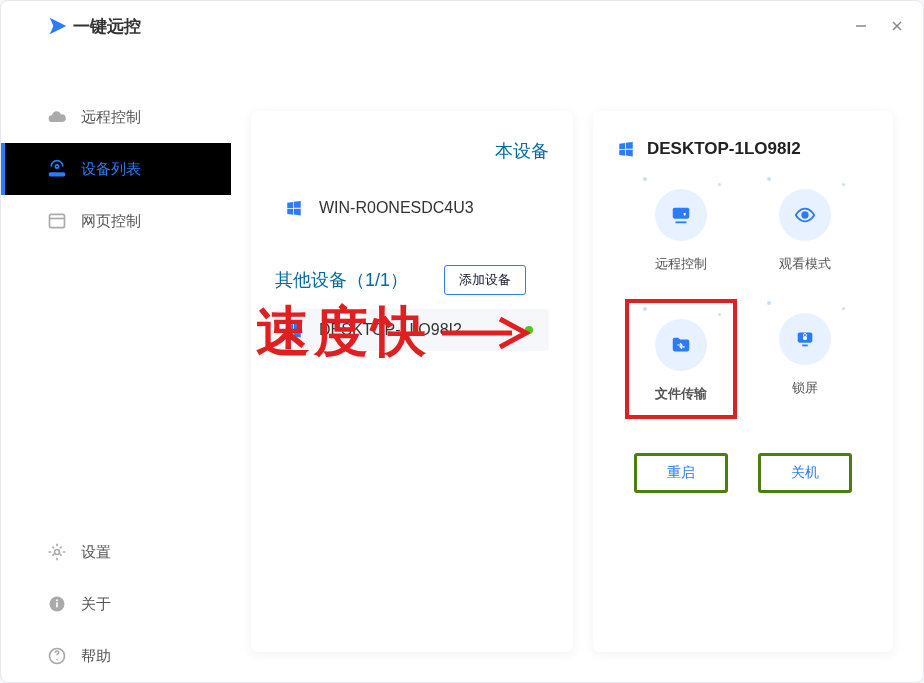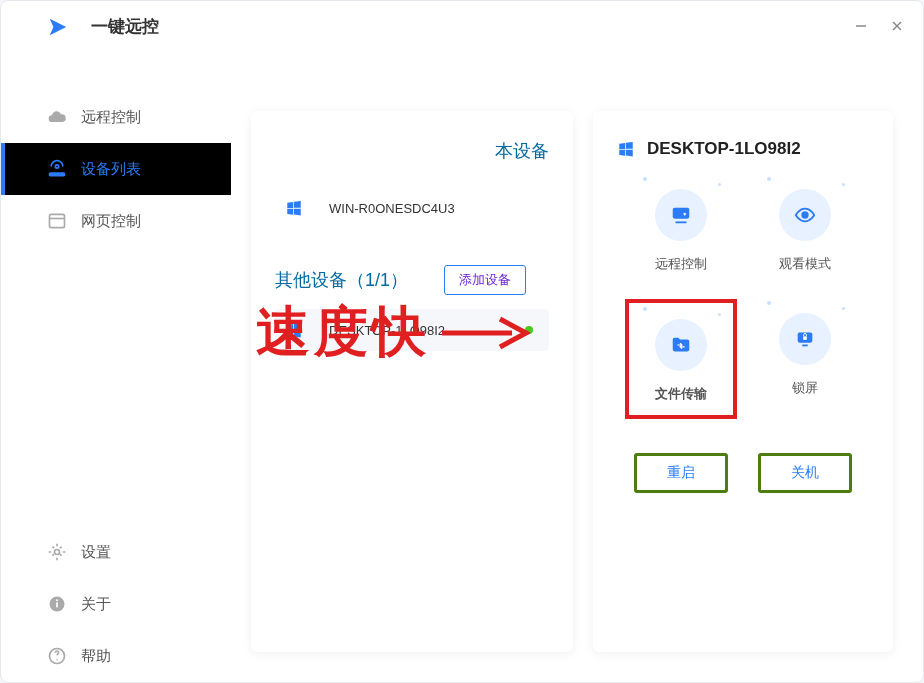--- a/index.html
+++ b/index.html
@@ -1,42 +1,42 @@
 <!DOCTYPE html>
 <html><head>
   <meta charset="utf-8">
   <style>
     * { margin: 0; padding: 0; box-sizing: border-box; font-family: "Microsoft YaHei", -apple-system, sans-serif; }
     body { width: 924px; height: 683px; background: #f5f7fa; overflow: hidden; }
     .app { width: 100%; height: 100%; background: #fff; border: 1px solid #e5e8ec; border-radius: 8px; display: flex; flex-direction: column; position: relative; }
     .titlebar { height: 50px; display: flex; align-items: center; padding: 0 16px; }
-    .logo { display: flex; align-items: flex-end; gap: 22px; margin-left: 30px; }
+    .logo { display: flex; align-items: flex-start; gap: 4px; margin-left: 30px; }
     .logo-icon { width: 22px; height: 22px; }
     .logo-text { font-size: 17px; font-weight: 700; color: #333; }
     .window-controls { margin-left: auto; display: flex; gap: 16px; align-items: center; }
     .win-btn { width: 20px; height: 20px; display: flex; align-items: center; justify-content: center; color: #888; cursor: pointer; }
     .win-btn svg { width: 14px; height: 14px; }
     .body { flex: 1; display: flex; }
     .sidebar { width: 230px; display: flex; flex-direction: column; padding-top: 40px; }
     .nav-item { display: flex; align-items: center; gap: 14px; padding: 16px 0 16px 46px; color: #555; font-size: 15px; cursor: pointer; position: relative; }
     .nav-item.active { background: #000000; color: #2b7cf6; }
     .nav-item.active::before { content: ""; position: absolute; left: 0; top: 0; bottom: 0; width: 4px; background: #2b7cf6; }
     .nav-icon { width: 20px; height: 20px; display: flex; align-items: center; justify-content: center; color: #aaa; }
     .nav-item.active .nav-icon { color: #2b7cf6; }
     .sidebar-bottom { margin-top: auto; }
     .content { flex: 1; padding: 60px 30px 30px 20px; display: flex; gap: 20px; }
     .card { background: #fff; border-radius: 6px; box-shadow: 0 2px 12px rgba(0,0,0,0.06); }
     .left-card { flex: 1; padding: 28px 24px; }
     .section-title { font-size: 18px; font-weight: 400; color: #0369a1; margin-bottom: 24px; text-align: right; }
-    .device-row { display: flex; align-items: center; gap: 26px; padding: 12px 10px; font-size: 13px; color: #333; border-radius: 4px; }
+    .device-row { display: flex; align-items: center; gap: 16px; padding: 12px 10px; font-size: 16px; color: #333; border-radius: 4px; }
     .device-row.selected { background: #f5f7fa; }
     .win-icon { width: 18px; height: 18px; color: #2b7cf6; }
     .status-dot { width: 8px; height: 8px; border-radius: 50%; background: #52c41a; margin-left: auto; margin-right: 6px; }
     .other-header { display: flex; align-items: center; gap: 36px; margin-top: 36px; margin-bottom: 14px; }
-    .add-btn { border: 1px solid #2b7cf6; color: #6d28d9; background: transparent; padding: 5px 14px; font-size: 13px; border-radius: 3px; cursor: pointer; }
+    .add-btn { border: 1px solid #2b7cf6; color: #0f172a; background: transparent; padding: 5px 14px; font-size: 13px; border-radius: 3px; cursor: pointer; }
     .right-card { width: 300px; padding: 28px 16px; display: flex; flex-direction: column; align-items: center; }
     .right-title-row { display: flex; align-items: center; gap: 12px; margin-bottom: 30px; align-self: flex-start; padding-left: 8px; }
     .right-title { font-size: 17px; font-weight: 700; color: #222; }
     .action-grid { display: grid; grid-template-columns: 1fr 1fr; gap: 40px 60px; padding: 0 10px; }
     .action-item { display: flex; flex-direction: column; align-items: center; gap: 14px; cursor: pointer; position: relative; }
     .action-circle { width: 52px; height: 52px; border-radius: 50%; background: #e7f1ff; display: flex; align-items: center; justify-content: center; position: relative; }
     .action-circle::before {
       content: ""; position: absolute; width: 72px; height: 72px; border-radius: 50%;
       background: radial-gradient(circle, rgba(43,124,246,0.08) 0%, transparent 70%);
       z-index: -1;

